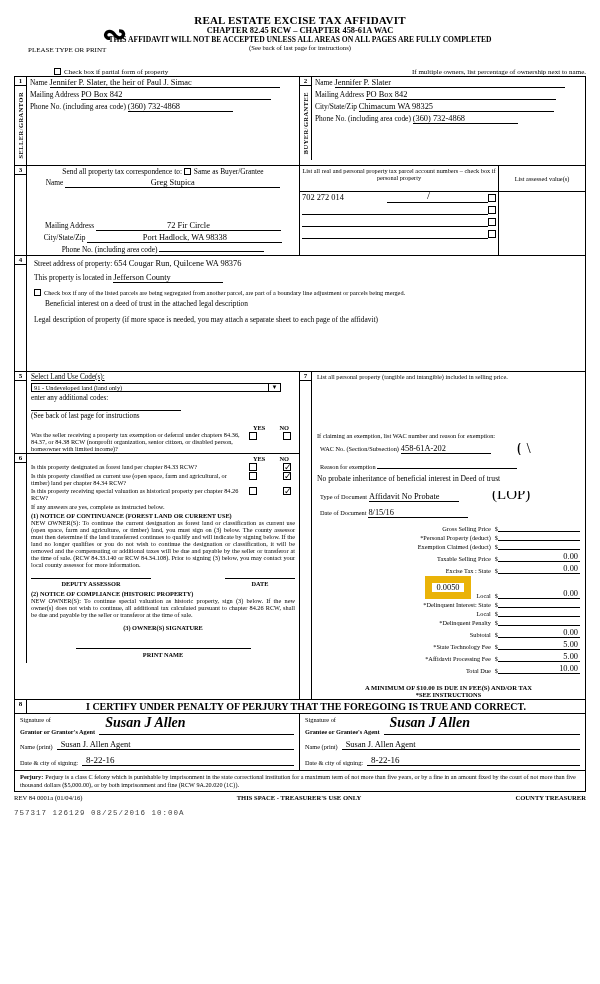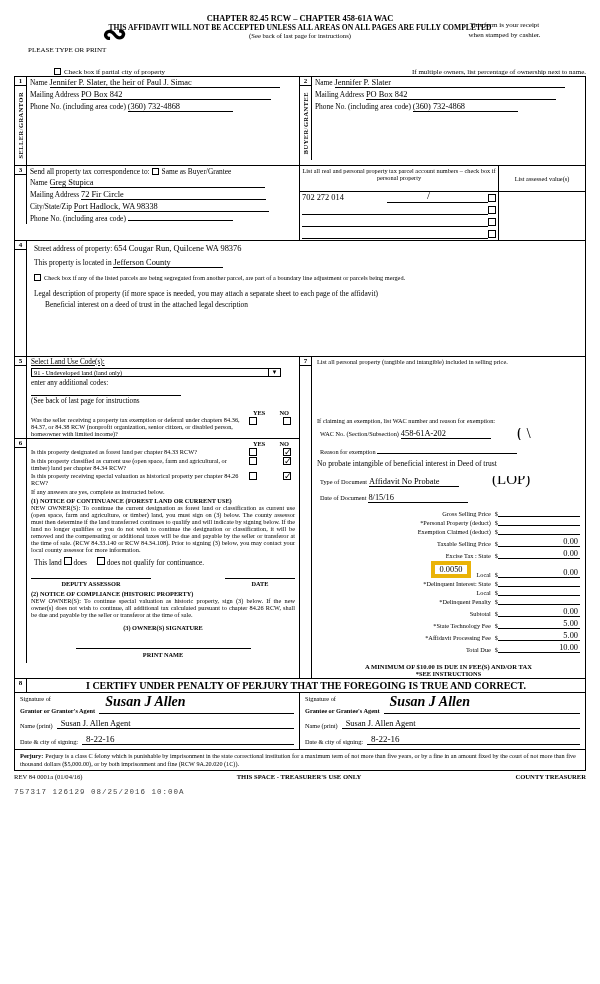--- a/index.html
+++ b/index.html
@@ -67,36 +67,33 @@
   .ynhdr { font-size:6.4px; font-weight:bold; }
 </style>
 </head>
 <body>
 
 <div class="page">
 
   <div class="hdr">
     <div class="swirl">∾</div>
 
-    <div class="receipt">
-      <div>This form is your receipt</div>
-      <div>when stamped by cashier.</div>
-    </div>
 
     <div class="titleblock">
+      <div class="t1">REAL ESTATE EXCISE TAX AFFIDAVIT</div>
       <div class="t2">CHAPTER 82.45 RCW – CHAPTER 458-61A WAC</div>
       <div class="t3">THIS AFFIDAVIT WILL NOT BE ACCEPTED UNLESS ALL AREAS ON ALL PAGES ARE FULLY COMPLETED</div>
       <div class="t4">(See back of last page for instructions)</div>
     </div>
     <div class="typeprint">PLEASE TYPE OR PRINT</div>
   </div>
 
   <div class="topline">
     <div>
-      <span class="cbx"></span><span>Check box if partial city of property</span>
+      <span class="cbx"></span><span>Check box if partial form of property</span>
     </div>
     <div>If multiple owners, list percentage of ownership next to name.</div>
   </div>
 
   <div class="main">
 
     <div class="row">
       <div class="cellL">
         <div style="display:flex;">
           <div style="width:12px;border-right:1px solid #000;display:flex;flex-direction:column;align-items:center;">
@@ -112,39 +109,40 @@
       </div>
       <div class="cellR">
         <div style="display:flex;">
           <div style="width:12px;border-right:1px solid #000;display:flex;flex-direction:column;align-items:center;">
             <div class="num" style="border:none;border-bottom:1px solid #000;width:100%;">2</div>
             <div class="vside" style="flex:1;padding:6px 0;">BUYER/GRANTEE</div>
           </div>
           <div style="flex:1;">
             <div class="fld"><span>Name</span> <span class="val ul" style="width:230px;">Jennifer P. Slater</span></div>
             <div class="fld"><span>Mailing Address</span> <span class="val ul" style="width:190px;">PO Box 842</span></div>
+            <div class="fld"><span>City/State/Zip</span> <span class="val ul" style="width:195px;">Chimacum WA 98325</span></div>
             <div class="fld"><span>Phone No. (including area code)</span> <span class="val ul" style="width:105px;">(360) 732-4868</span></div>
           </div>
         </div>
       </div>
     </div>
 
     <div class="row sep">
       <div class="cellL">
         <div style="display:flex;">
           <div style="width:12px;border-right:1px solid #000;text-align:center;">
             <div class="num" style="border:none;border-bottom:1px solid #000;width:100%;">3</div>
           </div>
-          <div style="flex:1;">
+          <div style="flex:1;text-align:center;">
             <div class="fld">
               <span>Send all property tax correspondence to:</span>
               <span class="cbx"></span><span>Same as Buyer/Grantee</span>
             </div>
             <div class="fld"><span>Name</span> <span class="val ul" style="width:215px;">Greg Stupica</span></div>
-            <div class="fld"><span>Mailing Address</span> <span class="val ul" style="width:185px;">72 Fir Circle</span></div>
+            <div class="fld"><span>Mailing Address</span> <span class="val ul" style="width:185px;margin-top:31px;">72 Fir Circle</span></div>
             <div class="fld"><span>City/State/Zip</span> <span class="val ul" style="width:195px;">Port Hadlock, WA 98338</span></div>
             <div class="fld"><span>Phone No. (including area code)</span> <span class="val ul" style="width:105px;"></span></div>
           </div>
         </div>
       </div>
       <div class="cellR">
         <div style="display:flex;height:100%;">
           <div style="flex:1;border-right:1px solid #000;">
             <div class="tiny c" style="padding:1px 2px;border-bottom:1px solid #000;height:26px;">List all real and personal property tax parcel account numbers – check box if personal property</div>
             <div style="padding:1px 2px;">
@@ -177,22 +175,22 @@
     </div>
 
     <div class="sep" style="display:flex;">
       <div style="width:12px;border-right:1px solid #000;text-align:center;">
         <div class="num" style="border:none;border-bottom:1px solid #000;width:100%;">4</div>
       </div>
       <div style="flex:1;padding:2px 4px 4px 4px;">
         <div class="fld"><span>Street address of property:</span> <span class="val">654 Cougar Run, Quilcene WA 98376</span></div>
         <div class="fld" style="margin-top:3px;"><span>This property is located in</span> <span class="val ul" style="width:110px;">Jefferson County</span></div>
         <div class="fld" style="margin-top:3px;"><span class="cbx"></span><span class="tiny">Check box if any of the listed parcels are being segregated from another parcel, are part of a boundary line adjustment or parcels being merged.</span></div>
+        <div class="fld" style="padding-left:14px;">Beneficial interest on a deed of trust in the attached legal description</div>
         <div class="fld" style="margin-top:5px;"><span>Legal description of property (if more space is needed, you may attach a separate sheet to each page of the affidavit)</span></div>
-        <div class="fld" style="padding-left:14px;">Beneficial interest on a deed of trust in the attached legal description</div>
         <div style="height:42px;"></div>
       </div>
     </div>
 
     <div class="row sep">
 
       <div class="cellL">
 
         <div style="display:flex;">
           <div style="width:12px;border-right:1px solid #000;text-align:center;">
@@ -248,28 +246,20 @@
             <div style="display:flex;margin-top:1px;">
               <div style="flex:1;padding-right:4px;" class="tiny">Is this property receiving special valuation as historical property per chapter 84.26 RCW?</div>
               <div style="width:46px;display:flex;justify-content:space-between;padding-right:4px;">
                 <span class="chkbox"></span>
                 <span class="chkbox x"></span>
               </div>
             </div>
             <div class="tiny" style="margin-top:2px;">If any answers are yes, complete as instructed below.</div>
             <div class="tiny b" style="margin-top:2px;">(1) NOTICE OF CONTINUANCE  (FOREST LAND OR CURRENT USE)</div>
             <div class="tiny" style="text-align:justify;">NEW OWNER(S): To continue the current designation as forest land or classification as current use (open space, farm and agriculture, or timber) land, you must sign on (3) below. The county assessor must then determine if the land transferred continues to qualify and will indicate by signing below. If the land no longer qualifies or you do not wish to continue the designation or classification, it will be removed and the compensating or additional taxes will be due and payable by the seller or transferor at the time of sale. (RCW 84.33.140 or RCW 84.34.108). Prior to signing (3) below, you may contact your local county assessor for more information.</div>
-            <div class="fld" style="margin-top:3px;">
-              <span>This land</span>
-              <span class="chkbox"></span>
-              <span>does</span>
-              <span class="chkbox" style="margin-left:8px;"></span>
-              <span>does not</span>
-              <span>qualify for continuance.</span>
-            </div>
             <div style="display:flex;justify-content:space-between;margin-top:10px;">
               <span style="border-top:1px solid #000;width:120px;text-align:center;padding-top:1px;" class="tiny b">DEPUTY ASSESSOR</span>
               <span style="border-top:1px solid #000;width:70px;text-align:center;padding-top:1px;" class="tiny b">DATE</span>
             </div>
             <div class="tiny b" style="margin-top:3px;">(2) NOTICE OF COMPLIANCE (HISTORIC PROPERTY)</div>
             <div class="tiny" style="text-align:justify;">NEW OWNER(S): To continue special valuation as historic property, sign (3) below. If the new owner(s) does not wish to continue, all additional tax calculated pursuant to chapter 84.26 RCW, shall be due and payable by the seller or transferor at the time of sale.</div>
             <div class="tiny b c" style="margin-top:6px;">(3) OWNER(S) SIGNATURE</div>
             <div style="height:16px;border-bottom:1px solid #000;width:175px;margin:2px auto 0 auto;"></div>
             <div class="tiny b c" style="margin-top:2px;margin-bottom:4px;">PRINT NAME</div>
           </div>
@@ -288,21 +278,21 @@
             <div class="tiny">If claiming an exemption, list WAC number and reason for exemption:</div>
             <div class="fld" style="margin-top:4px;position:relative;">
               <span class="tiny">WAC No. (Section/Subsection)</span>
               <span class="val ul" style="width:90px;">458-61A-202</span>
               <span style="position:absolute;left:200px;top:-4px;font-size:16px;font-family:'Liberation Serif',serif;">(&nbsp;\</span>
             </div>
             <div class="fld" style="margin-top:4px;">
               <span class="tiny">Reason for exemption</span>
               <span style="display:inline-block;border-bottom:1px solid #000;width:140px;height:9px;"></span>
             </div>
-            <div class="val" style="margin-top:2px;font-size:7.6px;">No probate intangible of beneficial interest in Deed of trust</div>
+            <div class="val" style="margin-top:2px;font-size:7.6px;">No probate inheritance of beneficial interest in Deed of trust</div>
 
             <div class="fld" style="margin-top:8px;position:relative;">
               <span class="tiny">Type of Document</span>
               <span class="val ul" style="width:90px;">Affidavit No Probate</span>
               <span style="position:absolute;left:175px;top:-5px;font-size:15px;">(LOP)</span>
             </div>
             <div class="fld" style="margin-top:4px;">
               <span class="tiny">Date of Document</span>
               <span class="val ul" style="width:100px;">8/15/16</span>
             </div>
@@ -332,21 +322,21 @@
                   <span class="tiny">$</span>
                 <span style="width:82px;border-bottom:1px solid #000;text-align:right;padding-right:2px;" class="val">0.00</span>
               </div>
               <div style="display:flex;align-items:flex-end;justify-content:flex-end;margin-top:2px;">
                 <span class="tiny">Excise Tax : State</span>
                 <span style="width:4px;"></span>
                   <span class="tiny">$</span>
                 <span style="width:82px;border-bottom:1px solid #000;text-align:right;padding-right:2px;" class="val">0.00</span>
               </div>
               <div style="display:flex;align-items:flex-end;justify-content:flex-end;margin-top:2px;">
-                <span style="border:4px solid #eab308;padding:0 4px;margin-right:6px;" class="val">0.0050</span>
+                <span style="border:7px solid #eab308;padding:0 4px;margin-right:6px;" class="val">0.0050</span>
                 <span class="tiny">Local</span>
                 <span style="width:4px;"></span>
                   <span class="tiny">$</span>
                 <span style="width:82px;border-bottom:1px solid #000;text-align:right;padding-right:2px;" class="val">0.00</span>
               </div>
               <div style="display:flex;align-items:flex-end;justify-content:flex-end;margin-top:2px;">
                 <span class="tiny">*Delinquent Interest: State</span>
                 <span style="width:4px;"></span>
                   <span class="tiny">$</span>
                 <span style="width:82px;border-bottom:1px solid #000;text-align:right;padding-right:2px;" class="val"></span>

